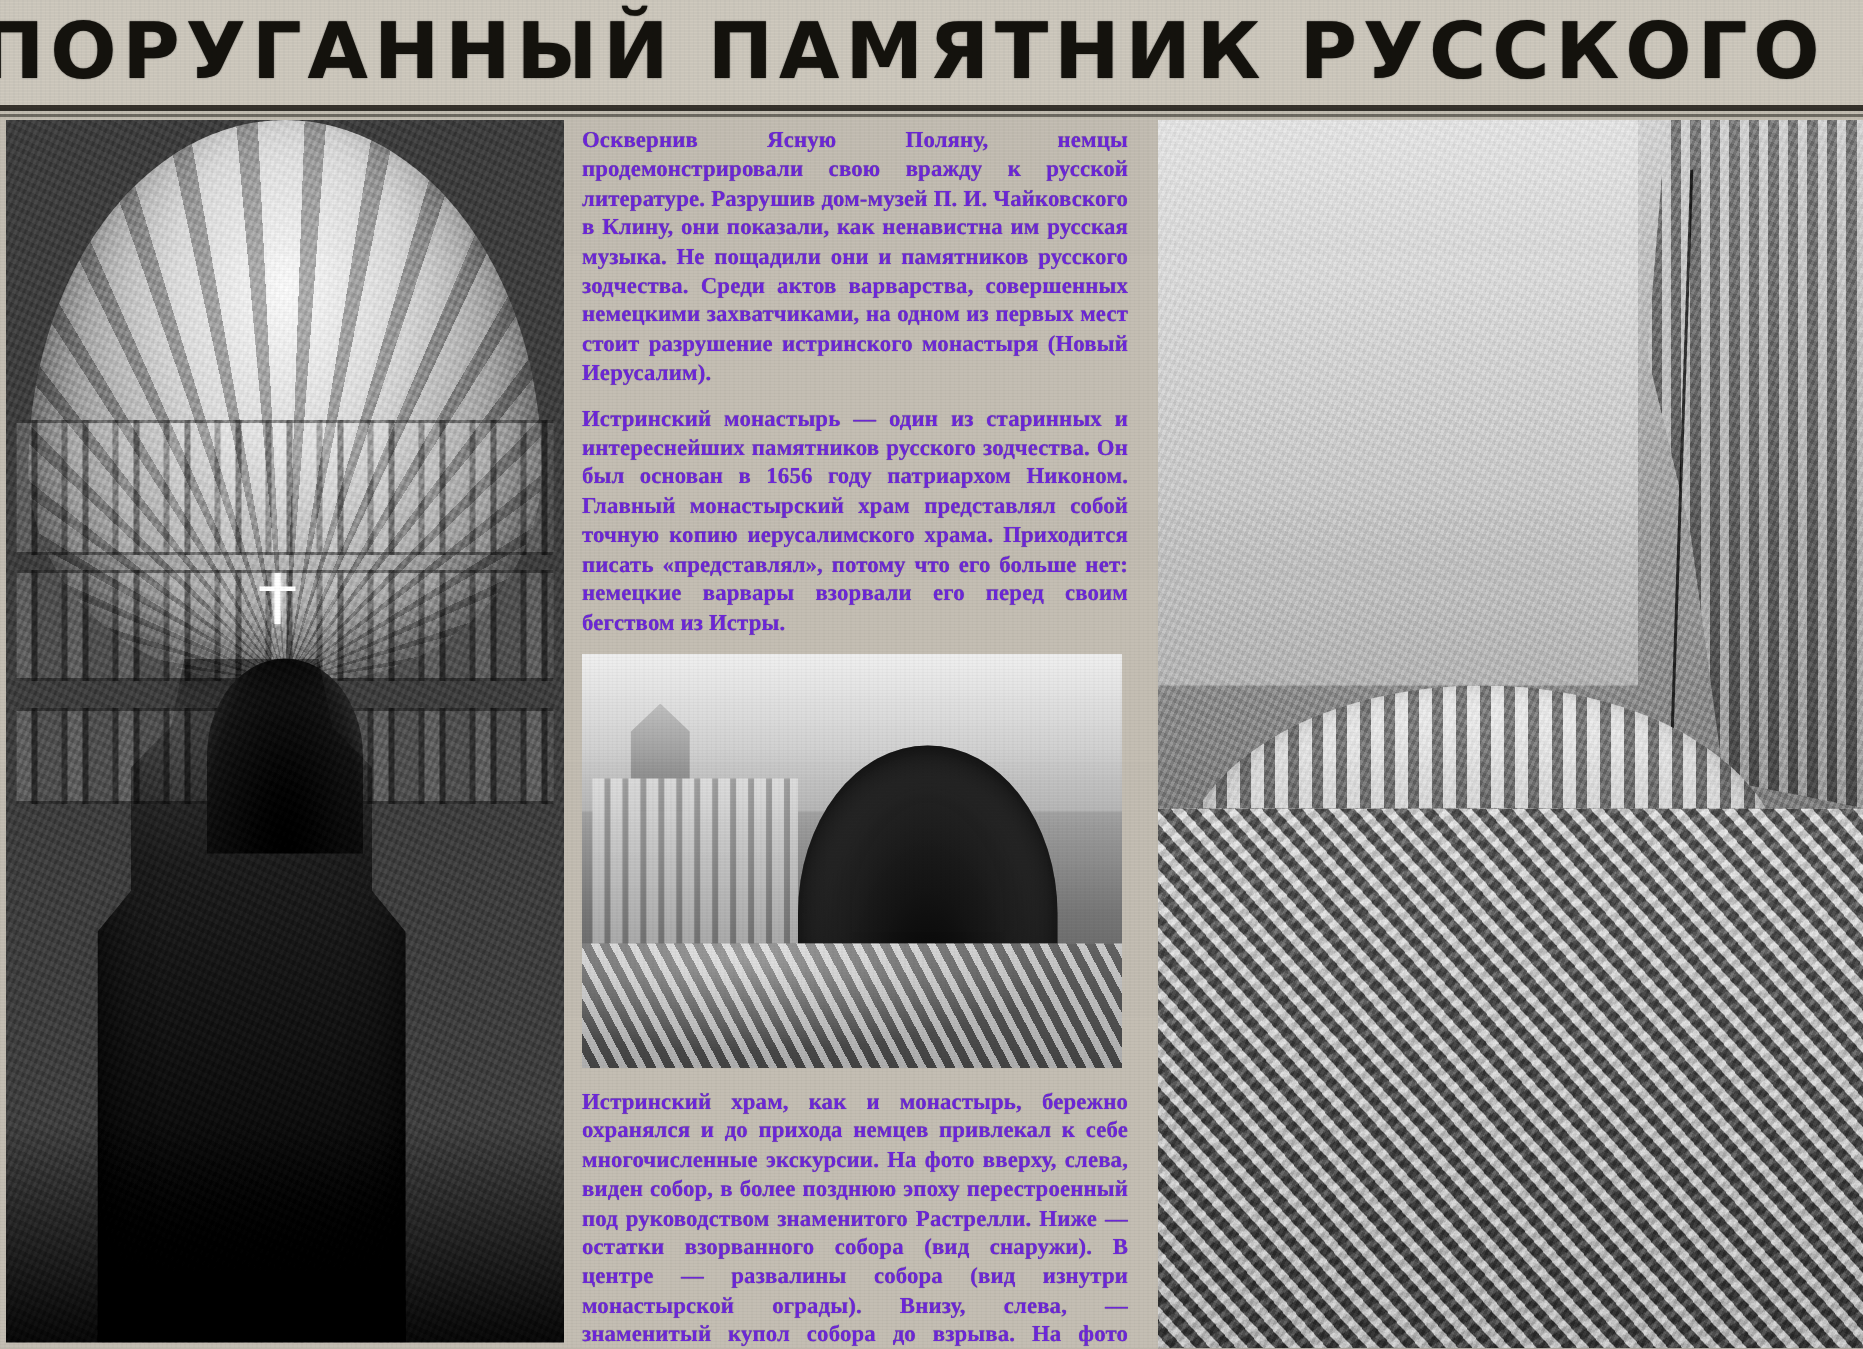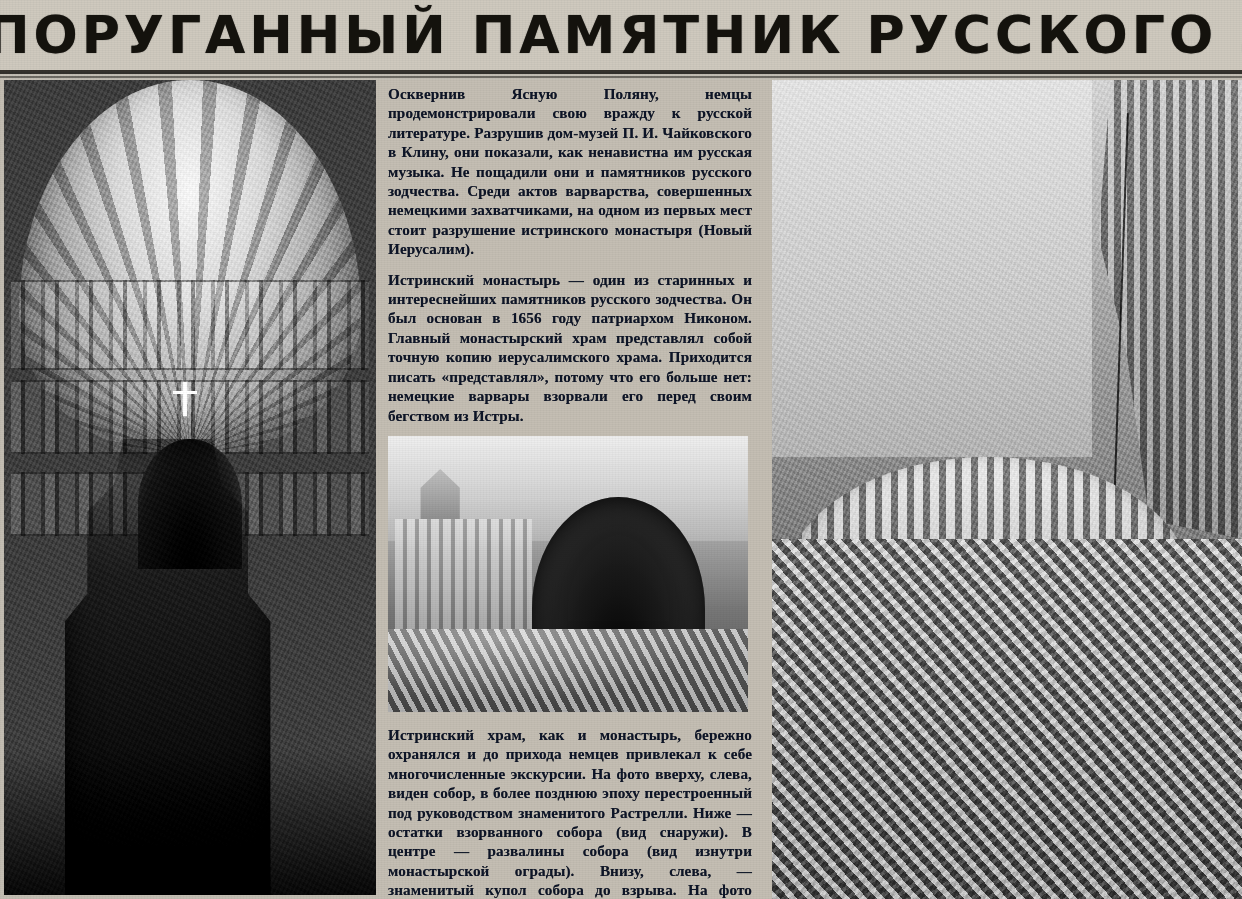--- a/index.html
+++ b/index.html
@@ -160,21 +160,21 @@
 
   
   .column {
     position: absolute;
     left: 388px;
     top: 84px;
     width: 364px;
     height: 812px;
   }
   .col-text {
-    color: #0f172a;
+    color: #6d28d9;
     font-family: "Liberation Serif", "DejaVu Serif", serif;
     font-weight: 700;
     font-size: 15.2px;
     line-height: 19.4px;
     text-align: justify;
     text-justify: inter-word;
     letter-spacing: .1px;
     margin: 0 0 11px 0;
     text-shadow: 0 0 .6px rgba(0,0,0,.45);
   }

